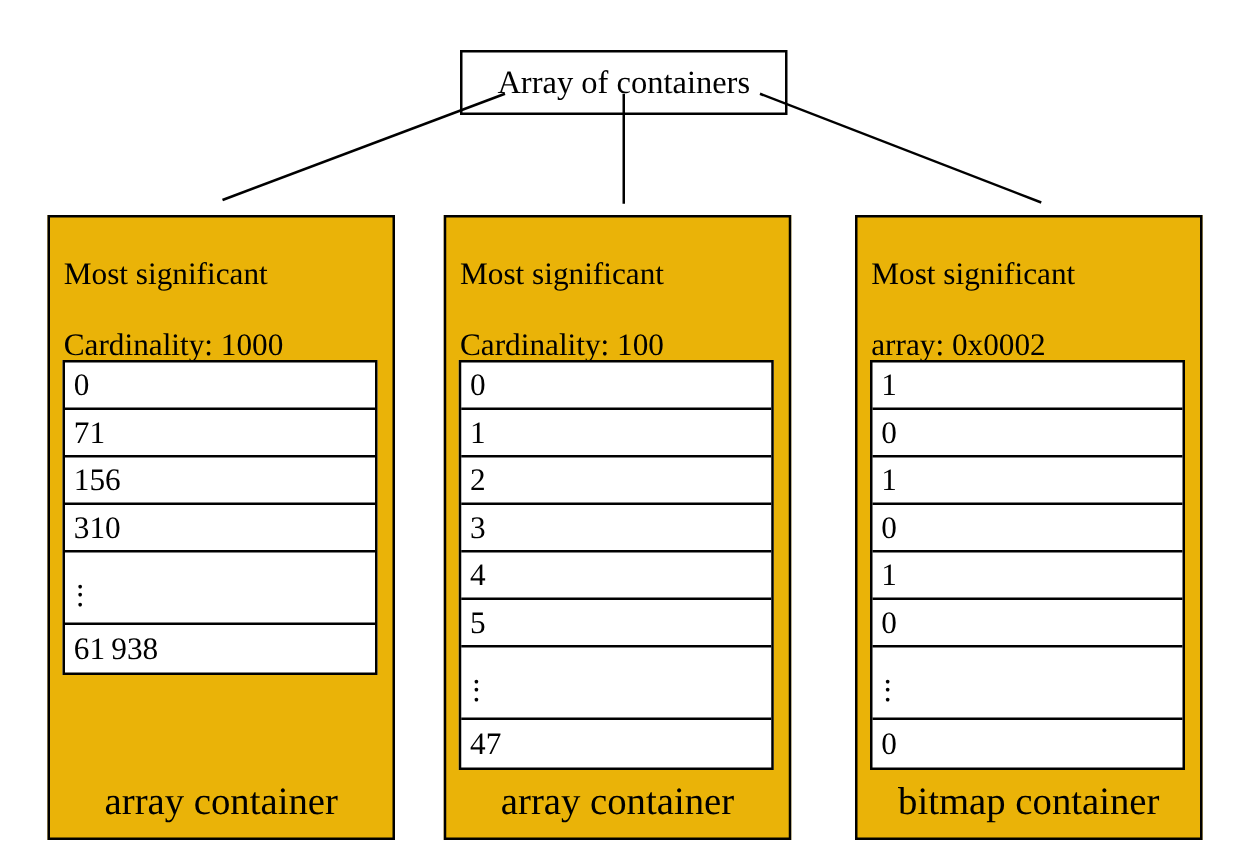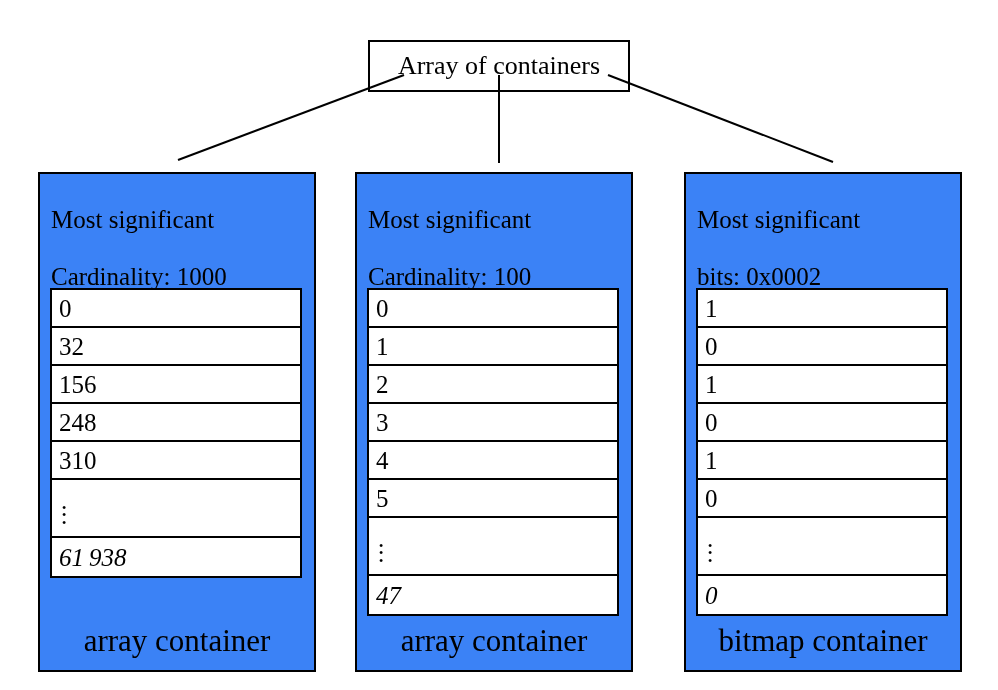--- a/index.html
+++ b/index.html
@@ -45,21 +45,21 @@
     pointer-events: none;
   }
 
   
   .container-box {
     position: absolute;
     top: 172px;
     height: 500px;
     border: 2px solid #000;
     box-sizing: border-box;
-    background: #3b82f6;
+    background: #eab308;
   }
   .cbox-0 { left: 38px;  width: 278px; }
   .cbox-1 { left: 355px; width: 278px; }
   .cbox-2 { left: 684px; width: 278px; }
 
   .chead {
     position: absolute;
     left: 11px;
     top: 4px;
     font-size: 25px;
@@ -91,21 +91,21 @@
     padding-left: 7px;
     font-size: 25px;
     line-height: 1;
     white-space: nowrap;
   }
   .cell.ellipsis {
     height: 58px;
     align-items: center;
     padding-left: 9px;
   }
-  .cell.last { border-bottom: none; font-style: italic; }
+  .cell.last { border-bottom: none; }
 
   .vdots {
     display: inline-block;
     font-size: 25px;
     line-height: 0.30;
     letter-spacing: 0;
   }
   .vdots span { display: block; }
 
   .cfoot {
@@ -139,27 +139,24 @@
   <div class="container-box cbox-0">
     <div class="chead">
       <div>Most significant</div>
       <div class="card"><span>Cardinality: </span><span>1000</span></div>
     </div>
     <div class="cell-table">
         <div class="cell">
           <span>0</span>
         </div>
         <div class="cell">
-          <span>32</span>
+          <span>71</span>
         </div>
         <div class="cell">
           <span>156</span>
-        </div>
-        <div class="cell">
-          <span>248</span>
         </div>
         <div class="cell">
           <span>310</span>
         </div>
         <div class="cell ellipsis">
           <span class="vdots">
             <span>.</span>
             <span>.</span>
             <span>.</span>
           </span>
@@ -205,21 +202,21 @@
         <div class="cell last">
           <span>47</span>
         </div>
       </div>
     <div class="cfoot">array container</div>
   </div>
 
   <div class="container-box cbox-2">
     <div class="chead">
       <div>Most significant</div>
-      <div>bits: 0x0002</div>
+      <div>array: 0x0002</div>
       <div class="card"><span>Cardinality: </span><span>2</span><sup>15</sup></div>
     </div>
     <div class="cell-table">
         <div class="cell">
           <span>1</span>
         </div>
         <div class="cell">
           <span>0</span>
         </div>
         <div class="cell">

